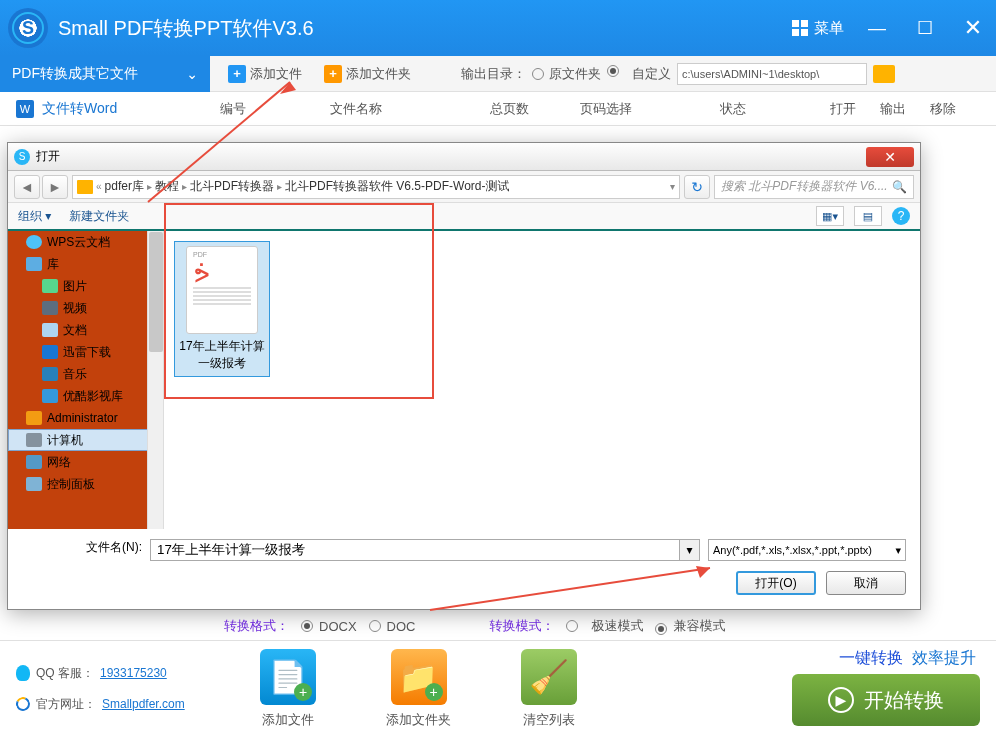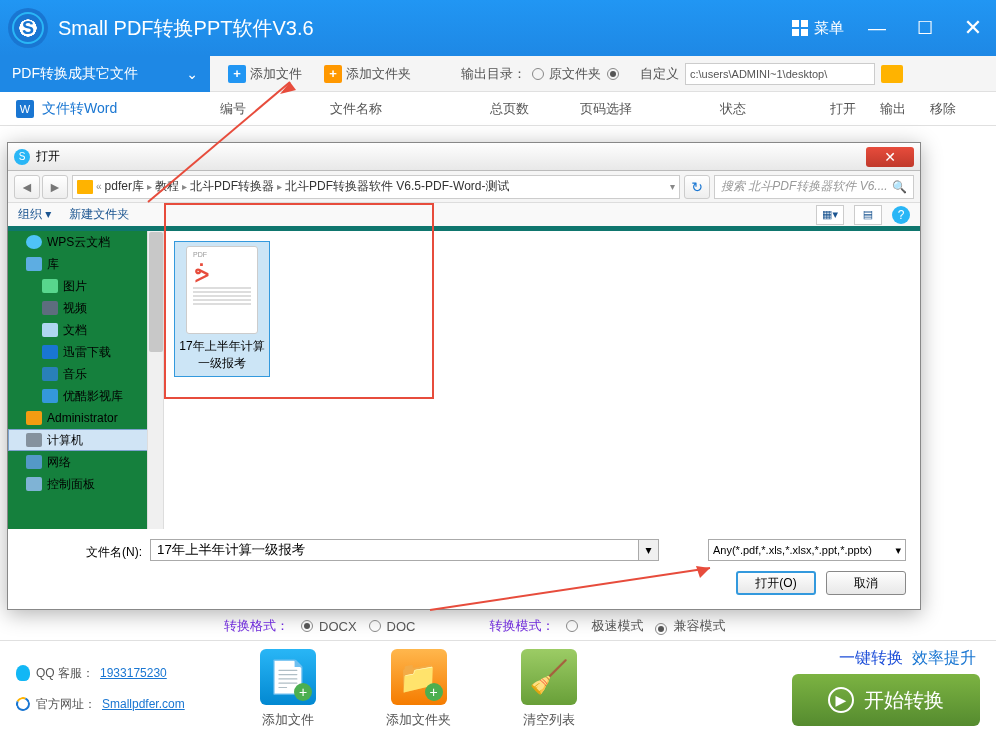--- a/index.html
+++ b/index.html
@@ -50,27 +50,27 @@
 .dlg-title-icon { width: 16px; height: 16px; border-radius: 50%; background: #29b6f6; margin-right: 6px; display: flex; align-items: center; justify-content: center; color: #fff; font-size: 10px; }
 .dlg-close { margin-left: auto; width: 48px; height: 20px; background: linear-gradient(#e74c3c, #c0392b); color: #fff; display: flex; align-items: center; justify-content: center; border-radius: 3px; cursor: pointer; font-size: 14px; }
 .dlg-nav { height: 32px; display: flex; align-items: center; padding: 0 6px; gap: 4px; background: #f5f5f5; border-bottom: 1px solid #ddd; font-size: 12px; }
 .nav-arrows { display: flex; gap: 2px; }
 .nav-arrow { width: 26px; height: 24px; border: 1px solid #ccc; border-radius: 3px; background: linear-gradient(#fff,#eee); display: flex; align-items: center; justify-content: center; cursor: pointer; font-size: 14px; color: #777; }
 .breadcrumb { flex: 1; height: 24px; border: 1px solid #ccc; background: #fff; display: flex; align-items: center; padding: 0 4px; gap: 3px; color: #333; }
 .breadcrumb .sep { color: #888; font-size: 10px; }
 .bc-folder { width: 16px; height: 14px; background: #ffb300; border-radius: 1px; }
 .nav-search { width: 200px; height: 24px; border: 1px solid #ccc; background: #fff; display: flex; align-items: center; padding: 0 6px; color: #999; font-style: italic; gap: 4px; }
 .nav-search .sicon { color: #555; font-style: normal; }
-.dlg-toolbar { height: 28px; display: flex; align-items: center; padding: 0 10px; gap: 18px; font-size: 12px; color: #1a5490; border-bottom: 5px solid #0f766e; background: #f9f9f9; }
+.dlg-toolbar { height: 28px; display: flex; align-items: center; padding: 0 10px; gap: 18px; font-size: 12px; color: #1a5490; border-bottom: 2px solid #0f766e; background: #f9f9f9; }
 .dlg-toolbar .right { margin-left: auto; display: flex; gap: 10px; align-items: center; }
 .view-btn { width: 28px; height: 20px; border: 1px solid #ccc; background: #fff; display: flex; align-items: center; justify-content: center; cursor: pointer; font-size: 11px; }
 .help-icon { width: 18px; height: 18px; border-radius: 50%; background: #29b6f6; color: #fff; display: flex; align-items: center; justify-content: center; font-size: 12px; }
 
 .dlg-body { display: flex; height: 298px; }
-.dlg-tree { width: 156px; border-right: 1px solid #ddd; overflow: hidden; font-size: 12px; background: #15803d; position: relative; }
+.dlg-tree { width: 156px; border-right: 1px solid #ddd; overflow: hidden; font-size: 12px; background: #c2410c; position: relative; }
 .tree-item { display: flex; align-items: center; gap: 5px; padding: 2px 6px 2px 18px; cursor: pointer; height: 22px; }
 .tree-item.indent { padding-left: 34px; }
 .tree-item.selected { background: #d0e4f5; border: 1px solid #7da2ce; padding-left: 17px; }
 .tree-scroll { width: 16px; position: absolute; right: 0; top: 0; bottom: 0; background: #f0f0f0; border-left: 1px solid #ddd; }
 .tree-scroll .thumb { width: 14px; height: 120px; background: #c8c8c8; border-radius: 2px; margin: 1px; }
 .ti { width: 16px; height: 14px; border-radius: 2px; flex-shrink: 0; display: flex; align-items: center; justify-content: center; font-size: 9px; color: #fff; }
 .ti-cloud { background: #4fc3f7; border-radius: 50%; }
 .ti-lib { background: #5dade2; }
 .ti-vid { background: #5d6d7e; }
 .ti-img { background: #58d68d; }
@@ -86,24 +86,24 @@
 .dlg-files { flex: 1; padding: 10px; position: relative; }
 .red-box { position: absolute; left: 0; top: -28px; width: 270px; height: 196px; border: 2px solid #e74c3c; pointer-events: none; }
 .file-item { width: 96px; text-align: center; font-size: 12px; cursor: pointer; }
 .file-item.selected { background: #cce5f6; border: 1px solid #3399dd; padding: 4px; }
 .file-thumb { width: 72px; height: 88px; margin: 0 auto 4px; background: #fff; border: 1px solid #ccc; border-radius: 3px; padding: 6px; display: flex; flex-direction: column; gap: 2px; position: relative; }
 .file-thumb::before { content: "PDF"; position: absolute; top: 4px; left: 6px; font-size: 7px; color: #999; }
 .file-thumb .pdf-sym { width: 18px; height: 22px; color: #e74c3c; font-size: 20px; font-weight: bold; margin-top: 10px; }
 .file-thumb .line { height: 2px; background: #ddd; }
 
 .dlg-footer { padding: 10px 14px; display: flex; flex-direction: column; gap: 10px; }
-.footer-row { display: flex; align-items: flex-end; gap: 8px; font-size: 12px; }
+.footer-row { display: flex; align-items: flex-start; gap: 8px; font-size: 12px; }
 .fn-input { flex: 1; height: 22px; border: 1px solid #aaa; padding: 0 6px; background: #fff; }
 .fn-drop { width: 20px; height: 22px; border: 1px solid #aaa; border-left: none; background: #f0f0f0; display: flex; align-items: center; justify-content: center; cursor: pointer; }
-.filter-select { width: 198px; height: 22px; border: 1px solid #aaa; background: #fff; padding: 0 4px; display: flex; align-items: center; justify-content: space-between; font-size: 11px; cursor: pointer; margin-left: 41px; }
+.filter-select { width: 198px; height: 22px; border: 1px solid #aaa; background: #fff; padding: 0 4px; display: flex; align-items: center; justify-content: space-between; font-size: 11px; cursor: pointer; }
 .dlg-btn { width: 80px; height: 24px; border: 1px solid #888; background: linear-gradient(#fefefe,#e8e8e8); cursor: pointer; font-size: 12px; border-radius: 3px; }
 .dlg-btn.primary { border: 2px solid #3399dd; }
 .footer-btns { display: flex; justify-content: flex-end; gap: 10px; }
 
 
 .arrow { position: absolute; pointer-events: none; }
 .arrow svg { overflow: visible; }
 
 
 .bottom-opts { position: absolute; left: 210px; top: 612px; right: 0; height: 28px; display: flex; align-items: center; font-size: 13px; color: #555; gap: 12px; padding: 0 14px; }
@@ -164,21 +164,21 @@
     <div class="tb-btn">
         <div class="icon-sq icon-orange">+</div>
         <span>添加文件夹</span>
       </div>
     <div style="width:30px"></div>
     <span>输出目录：</span>
     <label style="display:flex;align-items:center;gap:2px">
         <span class="radio"></span>
         <span>原文件夹</span>
       </label>
-    <label style="display:flex;align-items:center;gap:18px">
+    <label style="display:flex;align-items:flex-start;gap:10px">
         <span class="radio checked"></span>
         <span>自定义</span>
       </label>
     <input class="path-input" value="c:\users\ADMINI~1\desktop\" style="">
     <div class="folder-icon"></div>
   </div>
 </div>
 
 <div class="thirdbar">
   <div class="sidebar-item">

